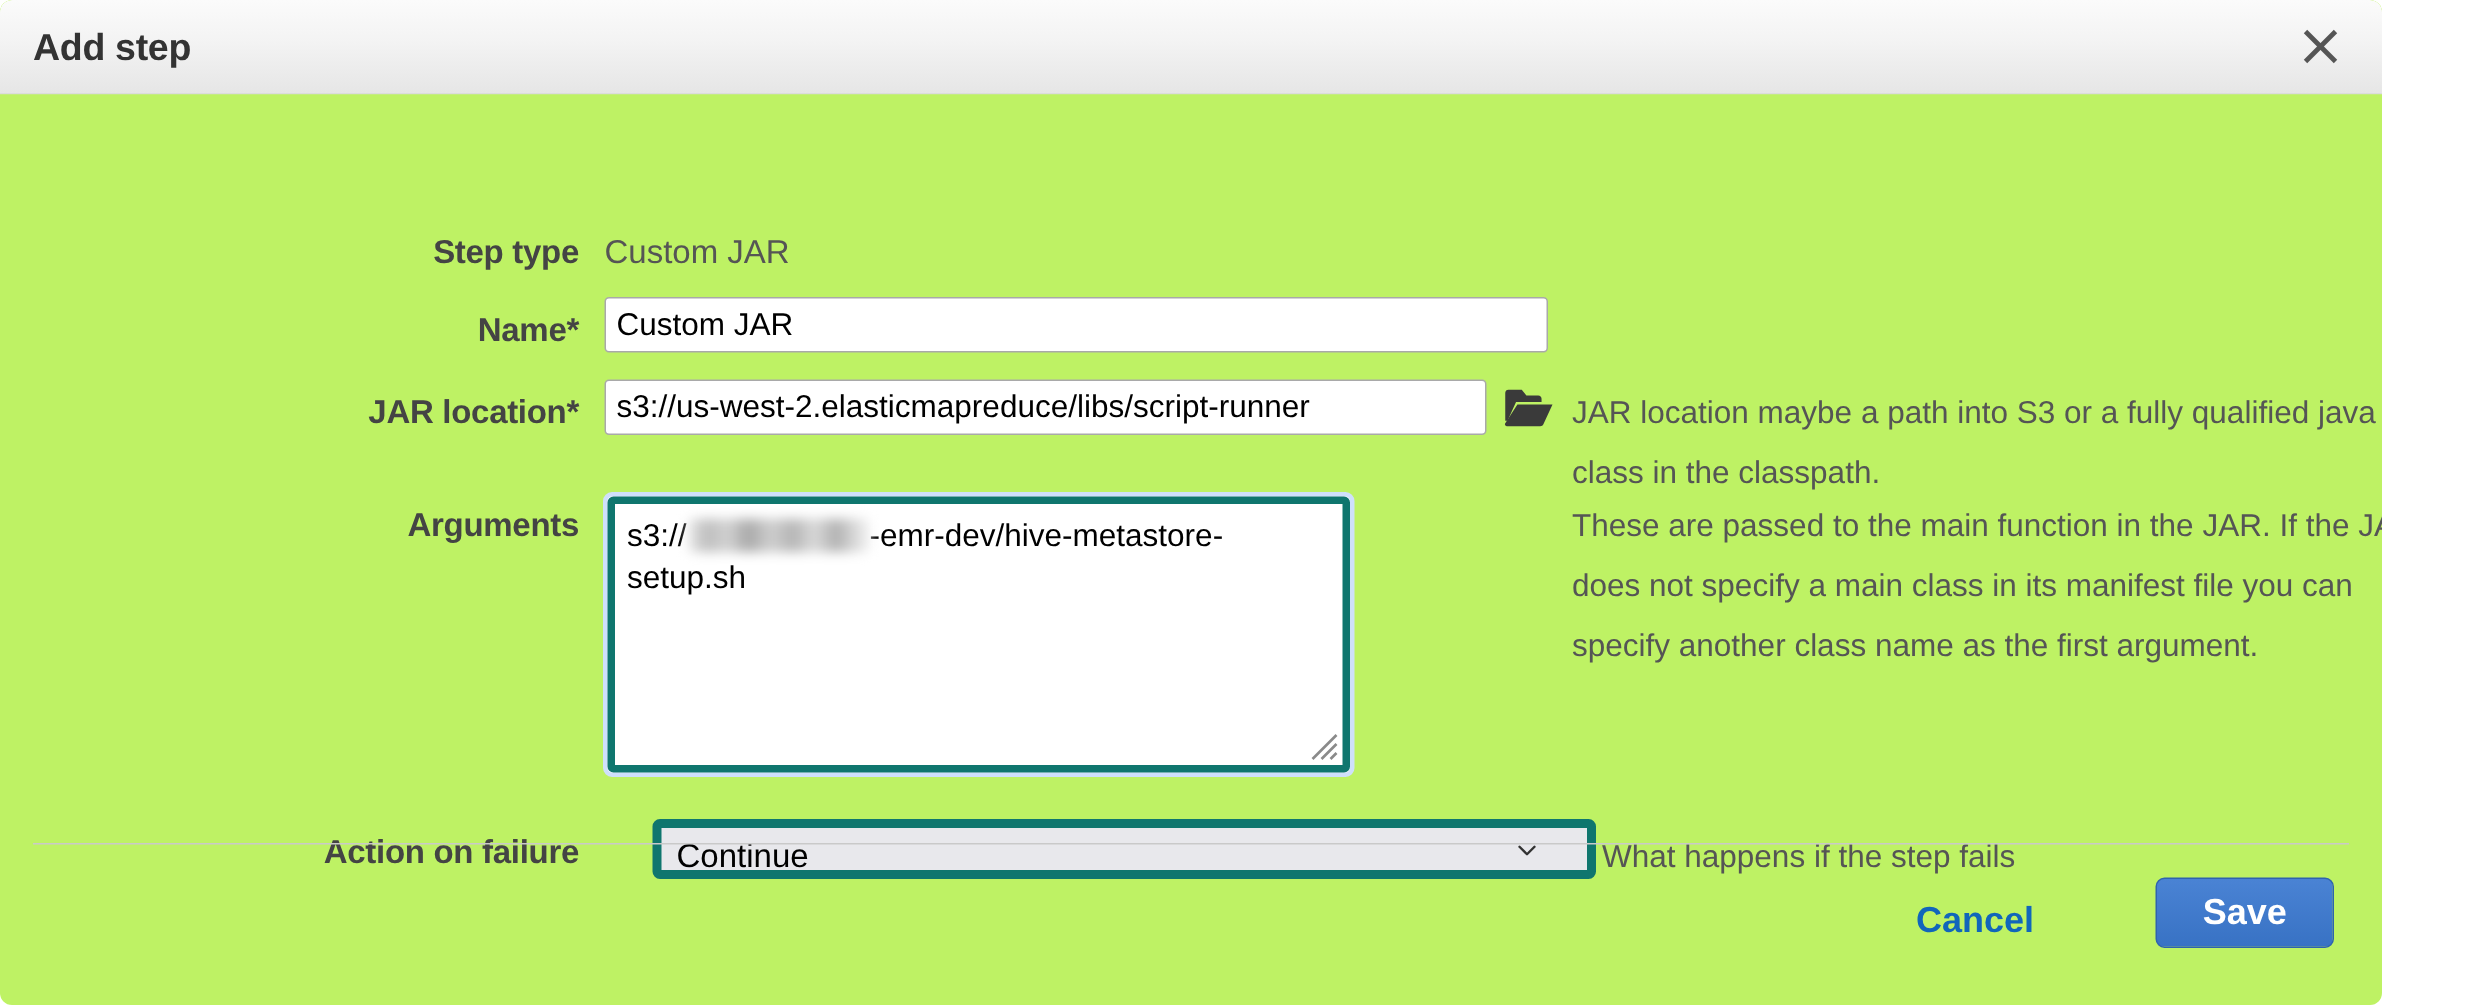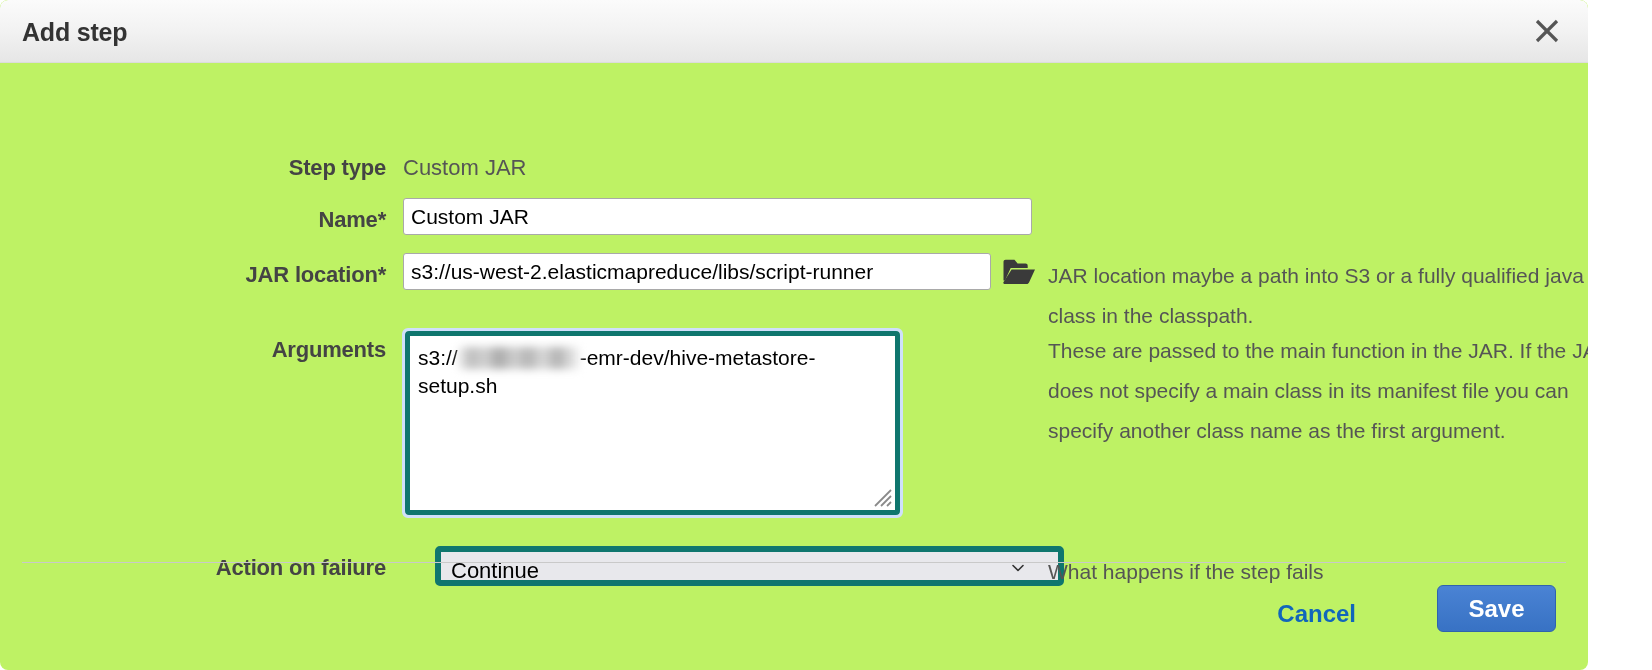--- a/index.html
+++ b/index.html
@@ -205,21 +205,21 @@
   .help-text {
     position: absolute;
     left: 1048px;
     width: 570px;
     font-size: 21px;
     line-height: 40px;
     color: #555555;
   }
   .row-jar .help-text       { top: 3px; }
   .row-arguments .help-text { top: 3px; }
-  .row-action .help-text    { top: 6px; }
+  .row-action .help-text    { top: 6px; margin-left: 20px; }
 
   
   .divider {
     position: absolute;
     left: 22px;
     right: 22px;
     top: 562px;
     height: 1px;
     background: #c9c9c9;
   }

